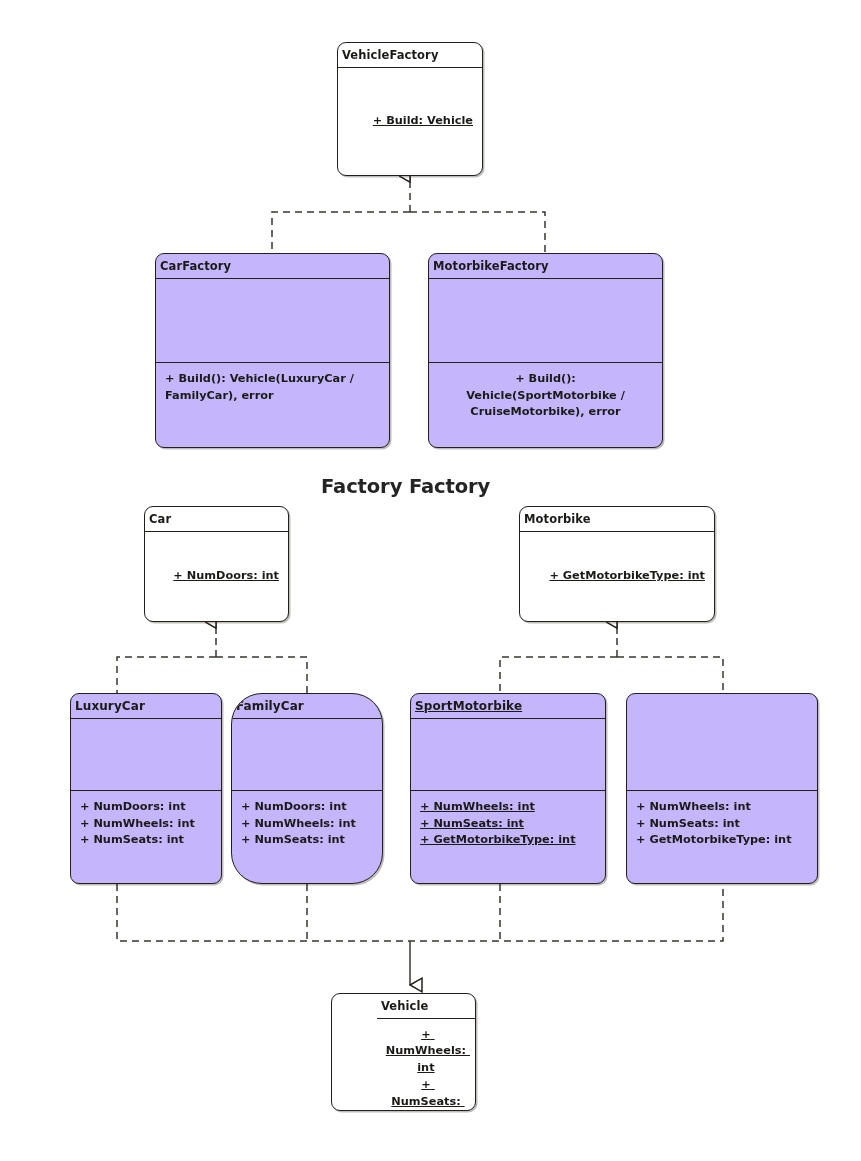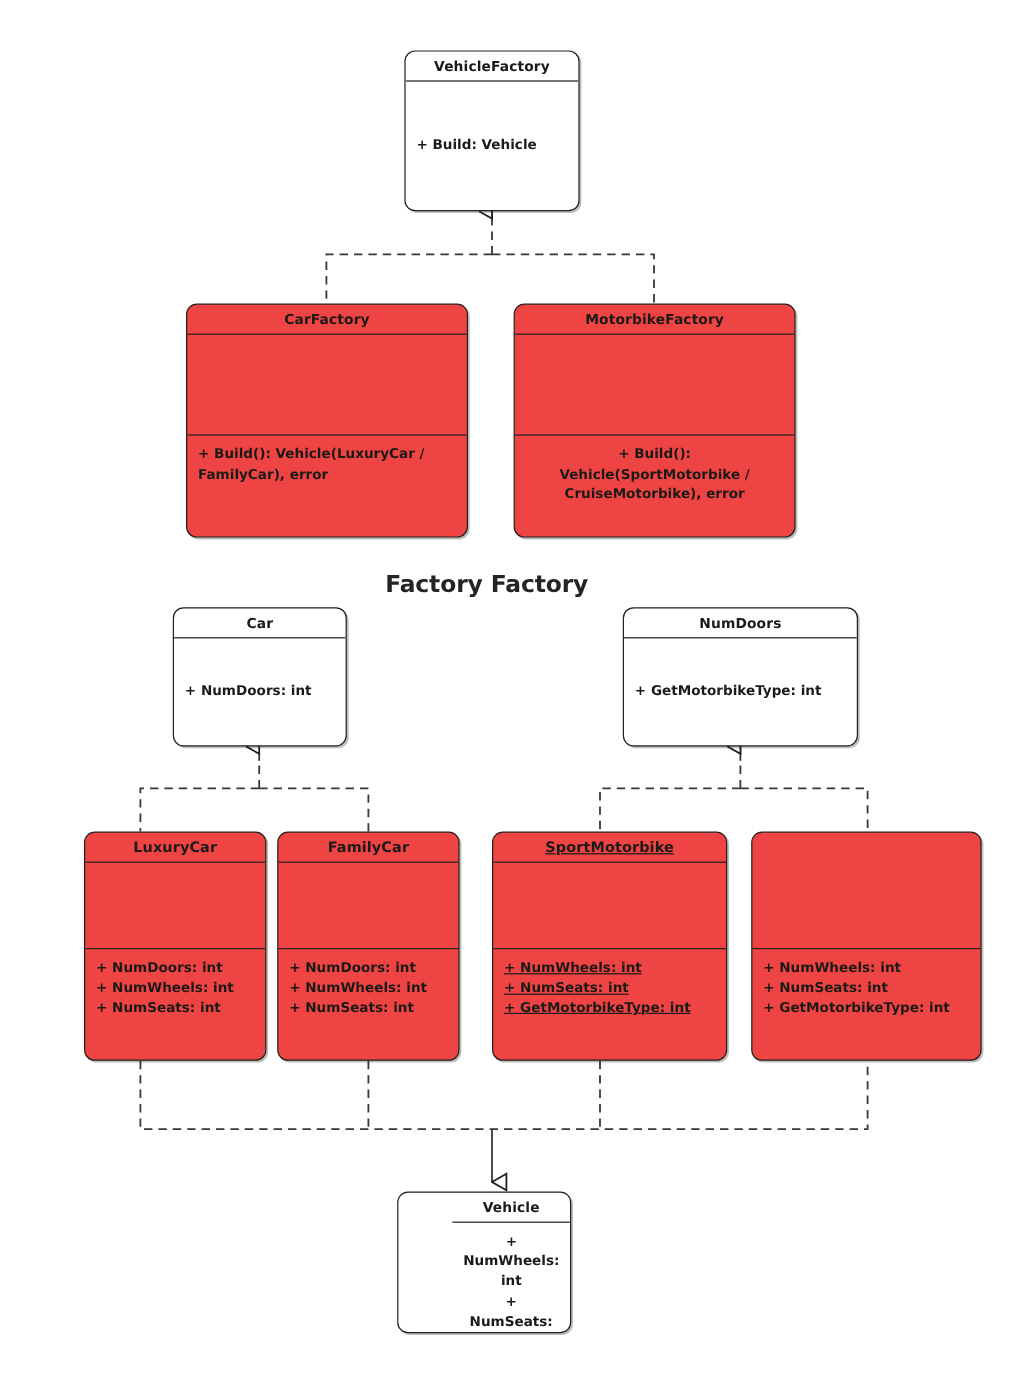--- a/index.html
+++ b/index.html
@@ -35,24 +35,24 @@
     box-sizing: border-box;
     border: 1.6px solid #23201c;
     border-radius: 9px;
     background: #ffffff;
     display: flex;
     flex-direction: column;
     overflow: hidden;
     box-shadow: 1.5px 1.5px 0 rgba(40,36,30,0.30);
   }
   .uml-class.filled {
-    background: #ef4444;
+    background: #c4b5fd;
   }
   .uml-name {
-    text-align: center;
+    text-align: left;
     font-weight: bold;
     font-size: 11.5px;
     letter-spacing: 0.1px;
     padding: 6px 4px 5px 4px;
     border-bottom: 1.5px solid #23201c;
     line-height: 1.1;
     color: #1c1a17;
     flex: 0 0 auto;
   }
   .uml-name.big {
@@ -72,22 +72,23 @@
     font-size: 11.3px;
     font-weight: bold;
     line-height: 1.48;
     color: #1c1a17;
   }
   .uml-members.middle-centered {
     flex: 1 1 auto;
     display: flex;
     flex-direction: column;
     justify-content: center;
-    align-items: flex-start;
+    align-items: flex-end;
     text-align: center;
+    text-decoration: underline;
   }
   .member-line {
     white-space: pre-wrap;
   }
 
   
   .section-caption {
     position: absolute;
     font-weight: bold;
     font-size: 19.5px;
@@ -164,37 +165,37 @@
   <div class="section-caption" style="left:321px; top:475px;">Factory Factory</div>
 
   <div class="uml-class" style="left:144px; top:506px; width:145px; height:116px;">
     <div class="uml-name">Car</div>
     <div class="uml-members middle-centered">
       <div class="member-line">+ NumDoors: int</div>
     </div>
   </div>
 
   <div class="uml-class" style="left:519px; top:506px; width:196px; height:116px;">
-    <div class="uml-name">NumDoors</div>
+    <div class="uml-name">Motorbike</div>
     <div class="uml-members middle-centered">
       <div class="member-line">+ GetMotorbikeType: int</div>
     </div>
   </div>
 
   <div class="uml-class filled" style="left:42px; top:693px; width:152px; height:191px;margin-left:28px;">
     <div class="uml-name big">LuxuryCar</div>
     <div class="uml-compartment divided"></div>
     <div class="uml-members" style="height:76px;">
       <div class="member-line">+ NumDoors: int</div>
       <div class="member-line">+ NumWheels: int</div>
       <div class="member-line">+ NumSeats: int</div>
     </div>
   </div>
 
-  <div class="uml-class filled" style="left:231px; top:693px; width:152px; height:191px;">
+  <div class="uml-class filled" style="left:231px; top:693px; width:152px; height:191px;border-radius:31px;">
     <div class="uml-name big">FamilyCar</div>
     <div class="uml-compartment divided"></div>
     <div class="uml-members" style="height:76px;">
       <div class="member-line">+ NumDoors: int</div>
       <div class="member-line">+ NumWheels: int</div>
       <div class="member-line">+ NumSeats: int</div>
     </div>
   </div>
 
   <div class="uml-class filled" style="left:410px; top:693px; width:196px; height:191px;text-decoration:underline;">

